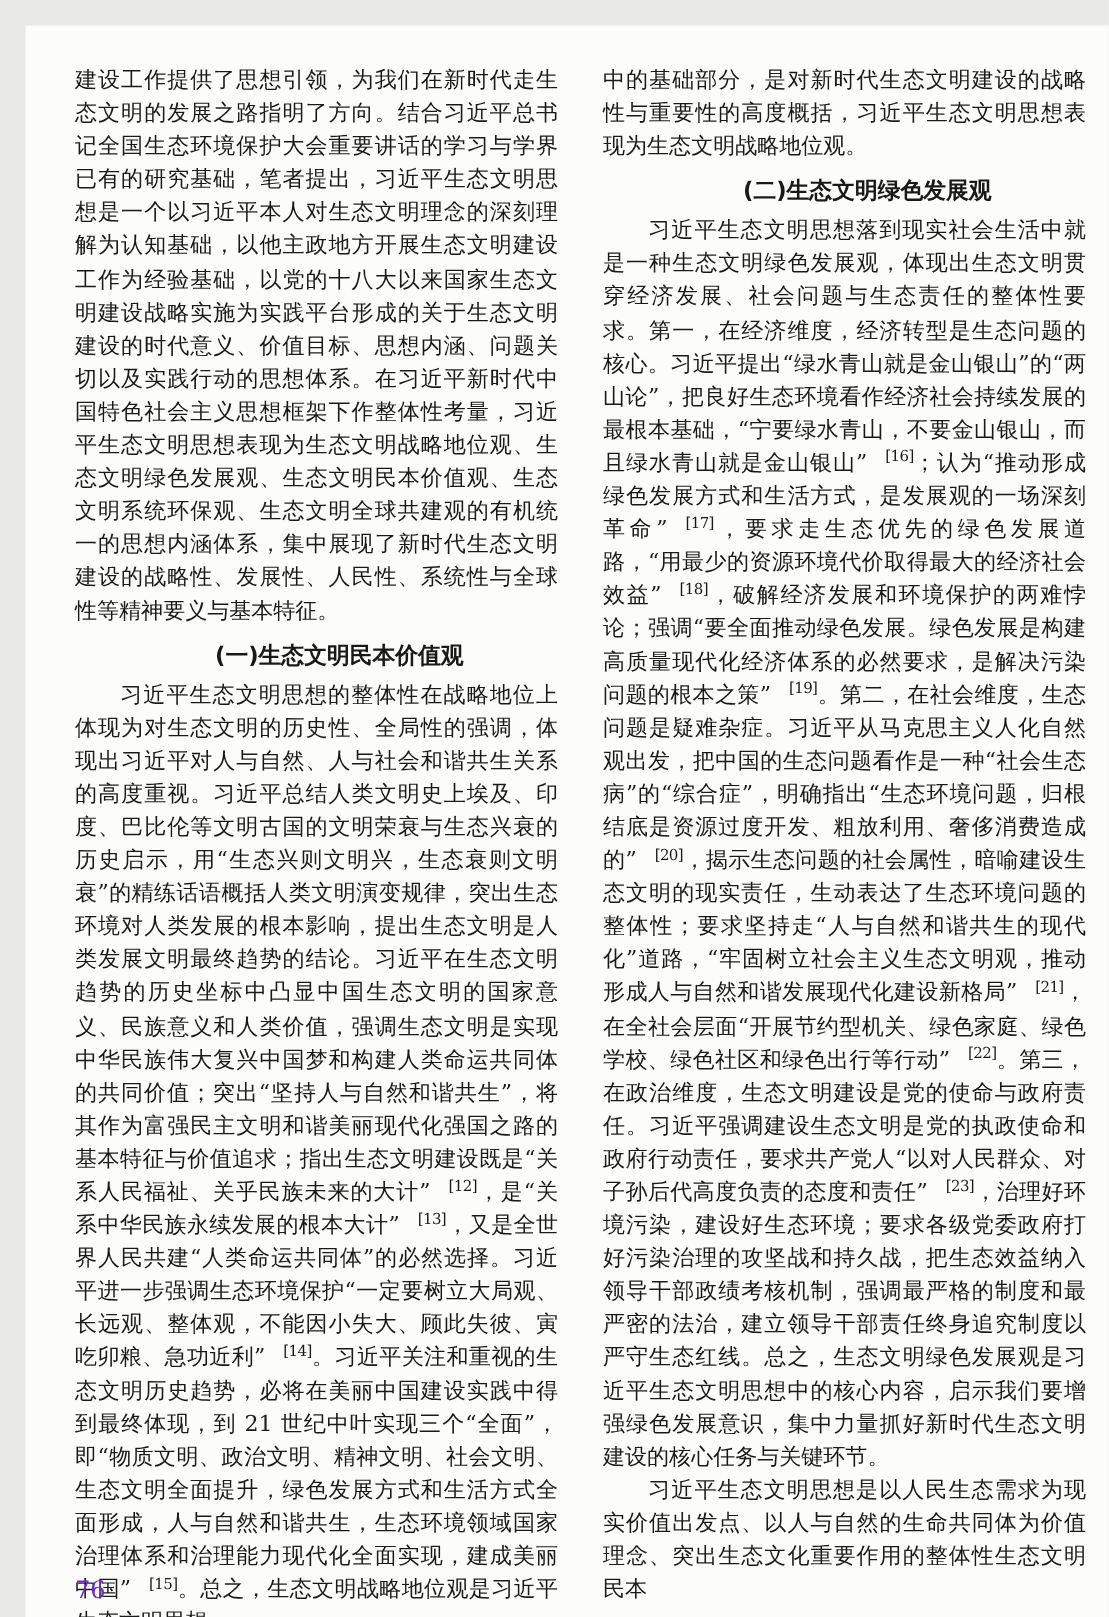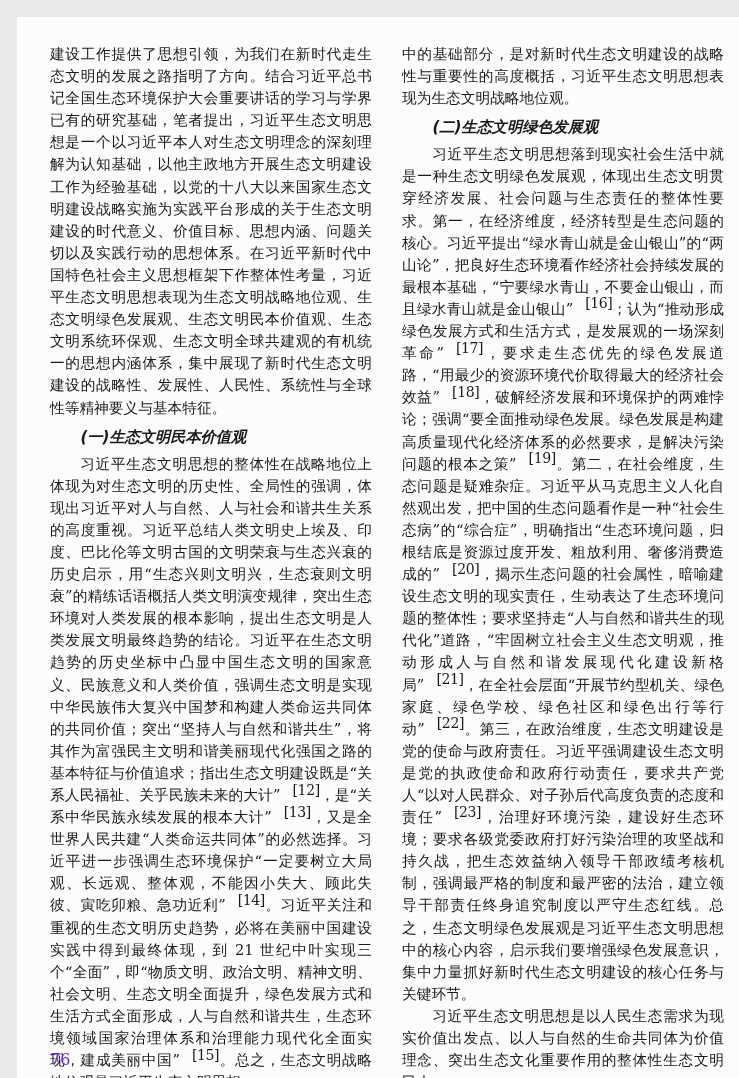--- a/index.html
+++ b/index.html
@@ -35,25 +35,24 @@
   .para.cont {
     text-indent: 0;
   }
   .heading {
     font-family: "DejaVu Sans", "Liberation Sans", sans-serif;
     font-weight: 700;
     font-size: 15.2px;
     line-height: 22px;
     margin: 7px 0 5px 0;
     text-indent: 2em;
-    text-align: left;
-    font-style: italic;
+    text-align: center;
   }
   sup.ref {
-    font-size: 14px;
+    font-size: 10px;
     line-height: 0;
     vertical-align: 5.5px;
     letter-spacing: -0.4px;
     font-family: "DejaVu Serif", serif;
     padding-left: 12px;
   }
   .page-number {
     position: absolute;
     left: 33px;
     top: 1033px;

